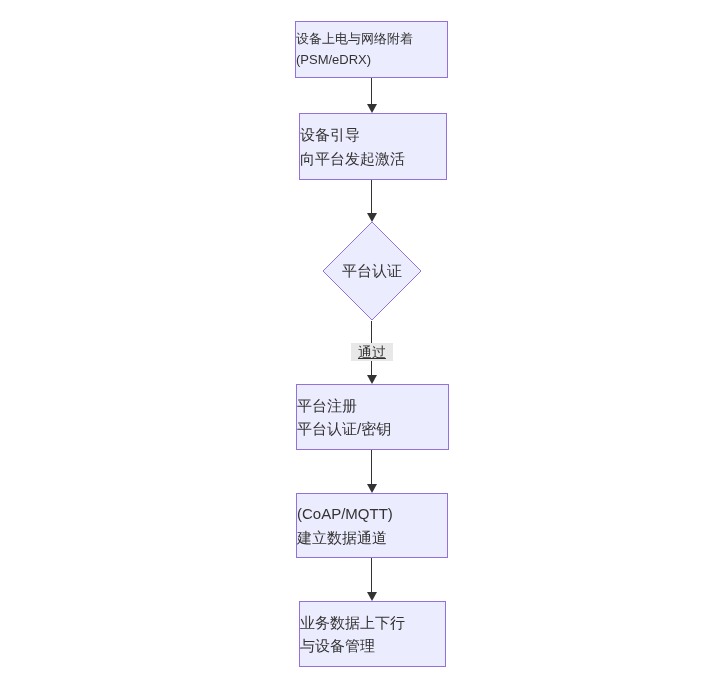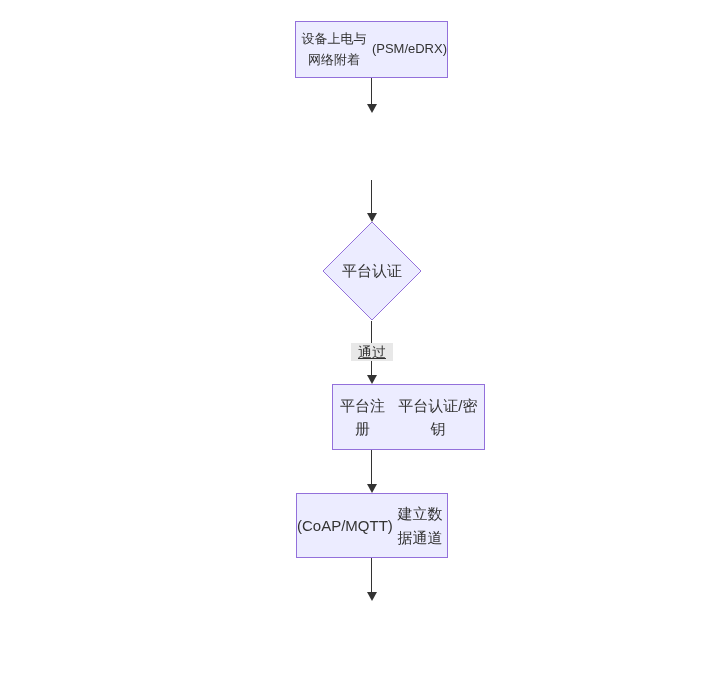--- a/index.html
+++ b/index.html
@@ -15,32 +15,32 @@
     font-family: "Liberation Sans", "DejaVu Sans", sans-serif;
     color: var(--text_color, #333333);
     overflow: hidden;
   }
   .node {
     position: absolute;
     box-sizing: border-box;
     background: var(--node_fill, #ECECFF);
     border: 1px solid var(--node_border, #9370DB);
     display: flex;
-    flex-direction: row;
-    align-items: center;
+    flex-direction: column;
+    align-items: flex-start;
     justify-content: center;
     text-align: center;
     font-size: 15px;
     line-height: 1.55;
     color: var(--text_color, #333333);
   }
   .node.small { font-size: 13px; line-height: 1.6; }
   .node-a { left: 295px; top: 21px;  width: 153px; height: 57px; }
   .node-b { left: 299px; top: 113px; width: 148px; height: 67px; }
-  .node-d { left: 296px; top: 384px; width: 153px; height: 66px; margin-left: 36px; }
+  .node-d { left: 296px; top: 384px; width: 153px; height: 66px; }
   .node-e { left: 296px; top: 493px; width: 152px; height: 65px; }
   .node-f { left: 299px; top: 601px; width: 147px; height: 66px; }
 
   .diamond-wrap {
     position: absolute;
     left: 322px; top: 221px;
     width: 100px; height: 100px;
   }
   .diamond-wrap svg { display: block; width: 100%; height: 100%; }
   .diamond-label {
@@ -101,20 +101,24 @@
   <div class="node small node-a">
     <div>设备上电与网络附着</div>
     <div>(PSM/eDRX)</div>
   </div>
 
   <div class="edge edge-1">
     <div class="edge-line"></div>
     <div class="arrowhead"></div>
   </div>
 
+  <div class="node node-b">
+    <div>设备引导</div>
+    <div>向平台发起激活</div>
+  </div>
 
   <div class="edge edge-2">
     <div class="edge-line"></div>
     <div class="arrowhead"></div>
   </div>
 
   <div class="diamond-wrap">
     <svg viewBox="0 0 100 100" aria-hidden="true">
       <polygon points="50,1 99,50 50,99 1,50" style="fill:var(--node_fill,#ECECFF); stroke:var(--node_border,#9370DB); stroke-width:1;"></polygon>
     </svg>
@@ -140,14 +144,18 @@
   <div class="node node-e">
     <div>(CoAP/MQTT)</div>
     <div>建立数据通道</div>
   </div>
 
   <div class="edge edge-5">
     <div class="edge-line"></div>
     <div class="arrowhead"></div>
   </div>
 
+  <div class="node node-f">
+    <div>业务数据上下行</div>
+    <div>与设备管理</div>
+  </div>
 
 </div>
 
 </body></html>

